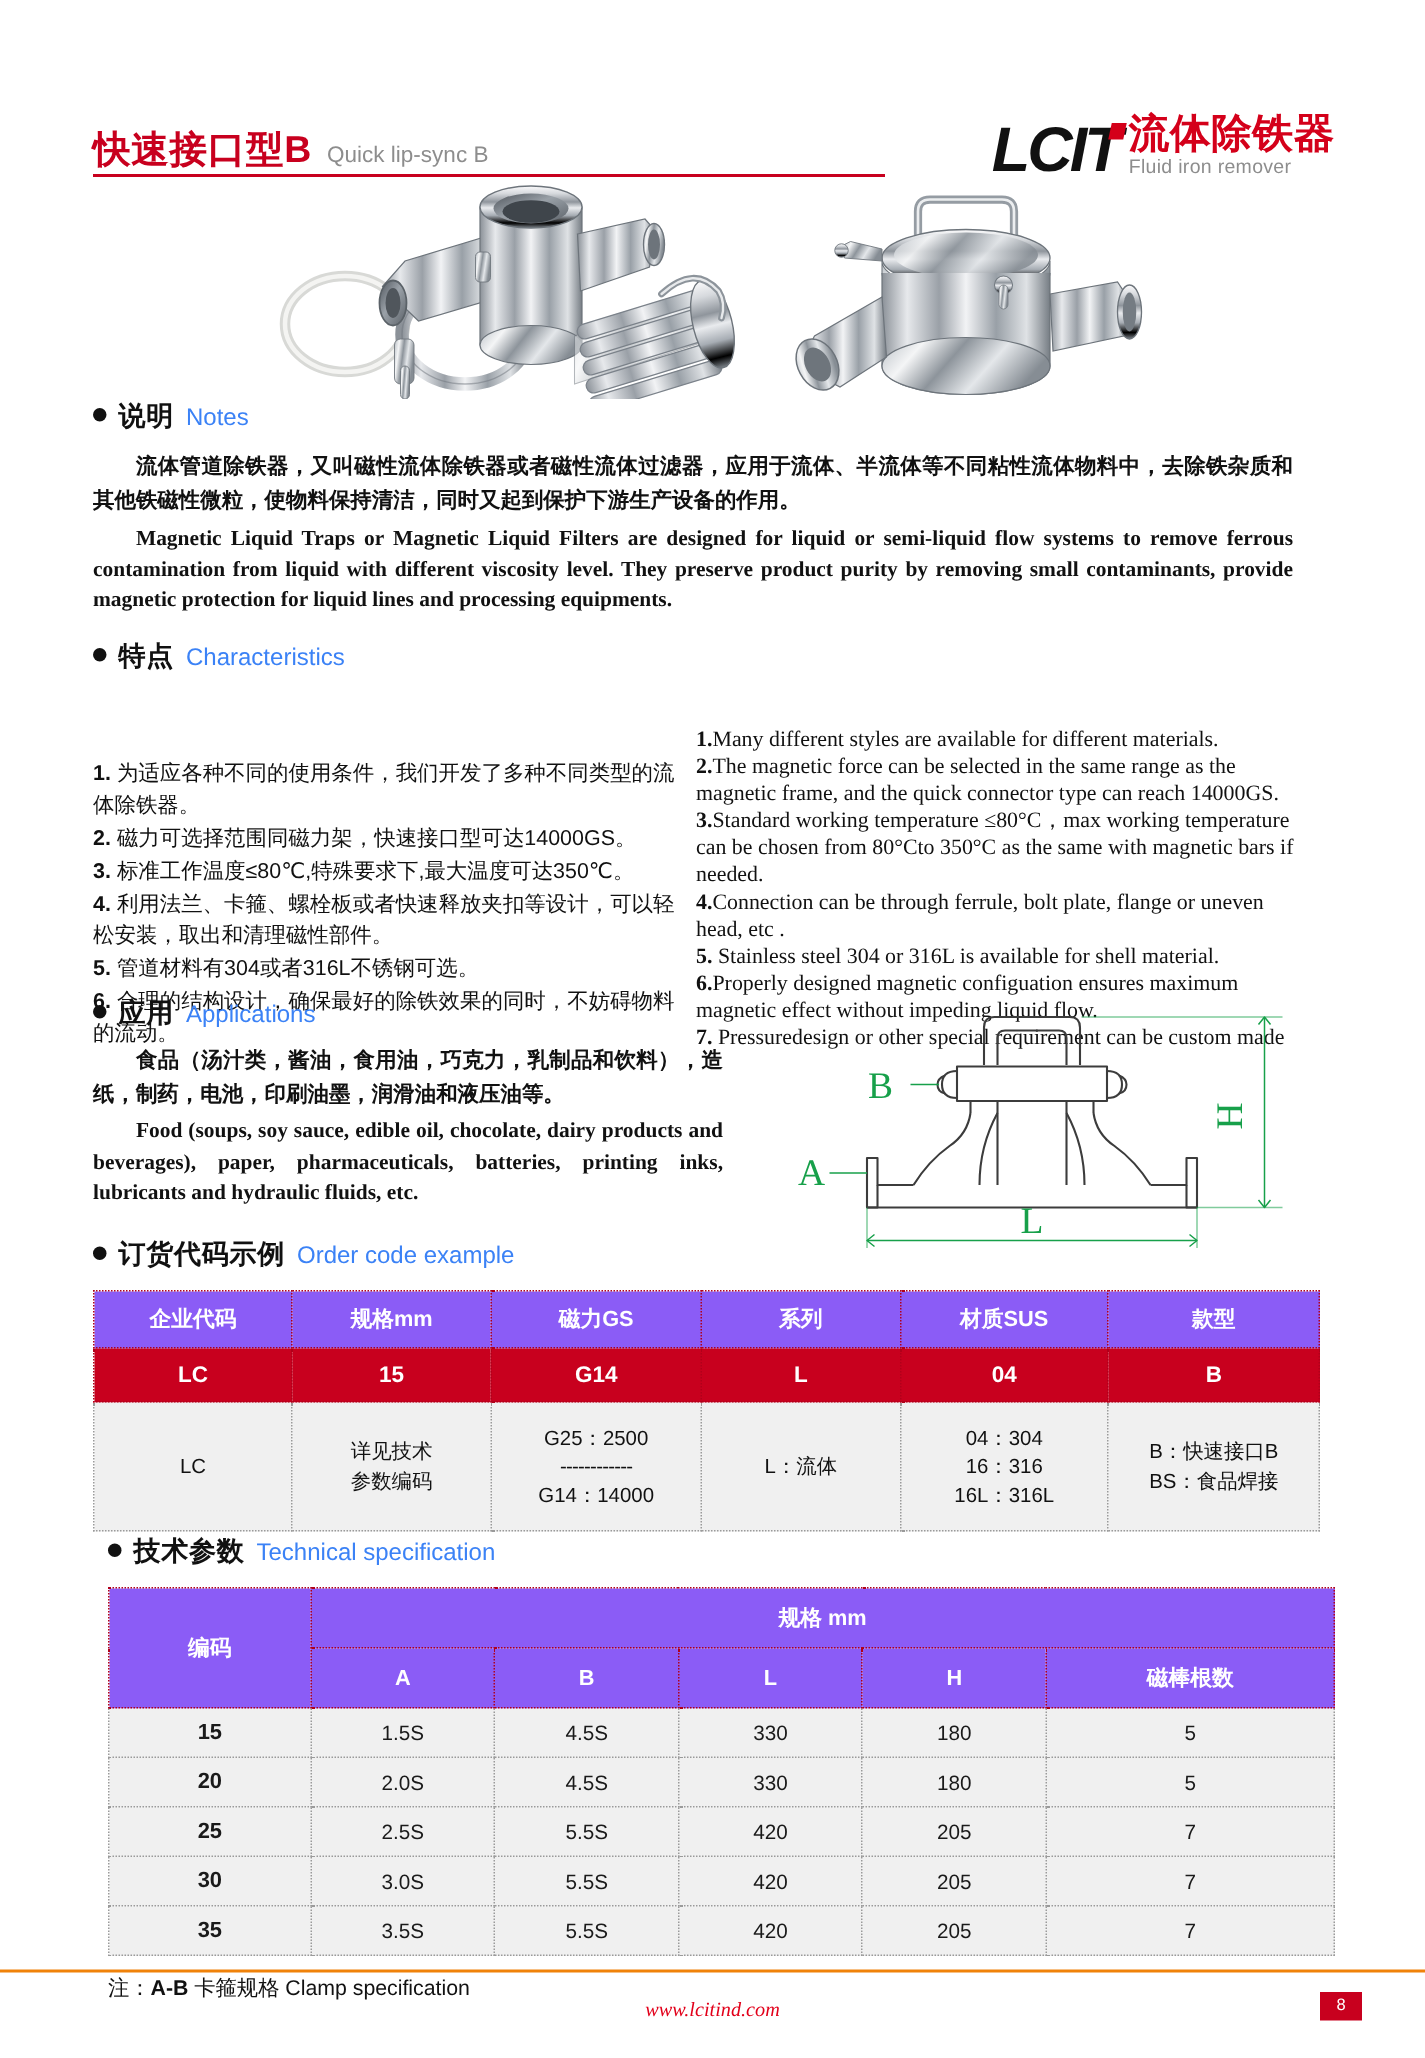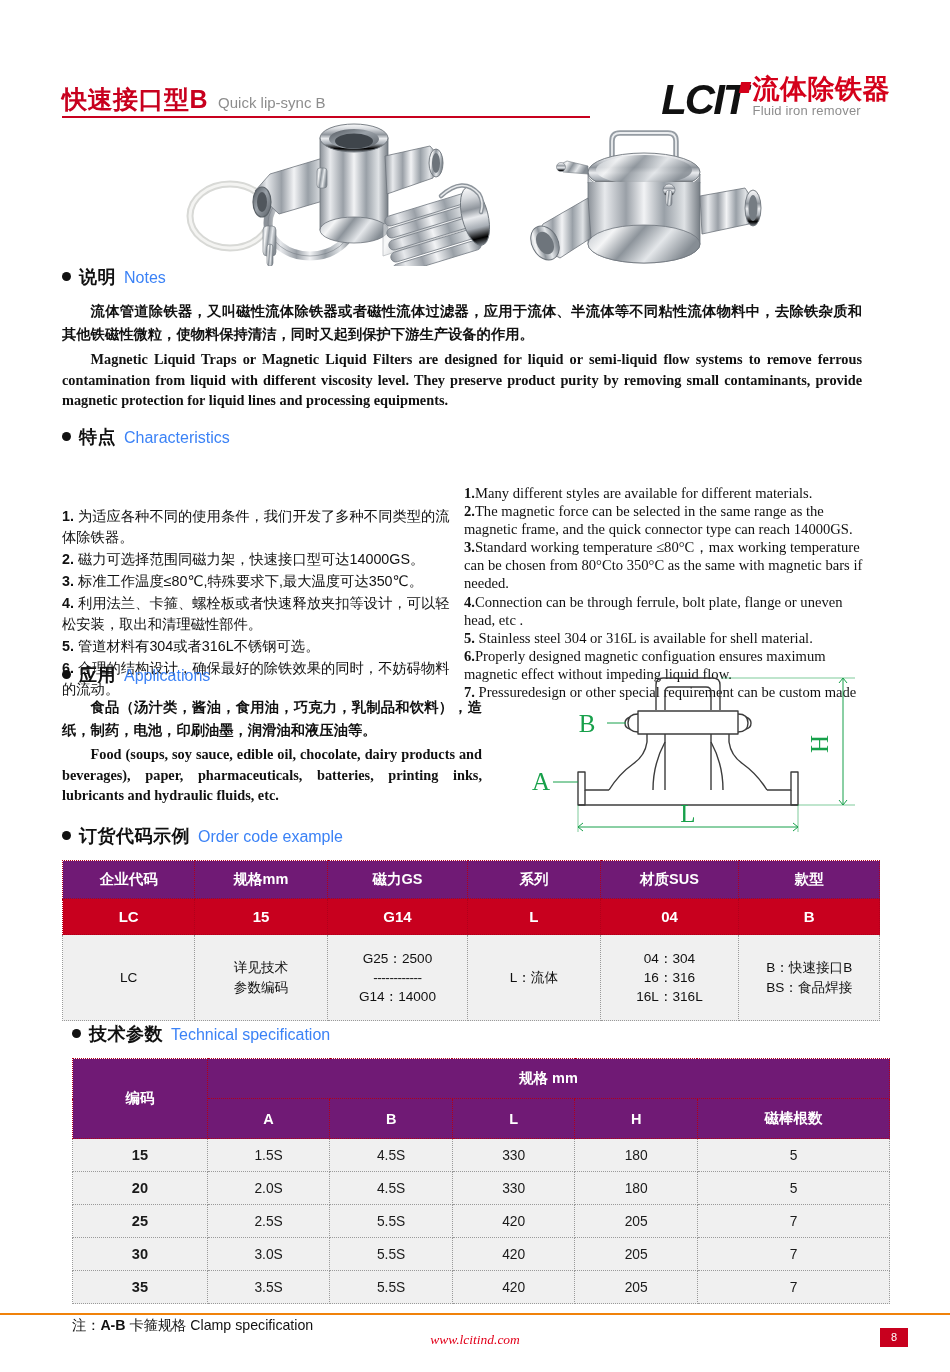--- a/index.html
+++ b/index.html
@@ -188,21 +188,21 @@
     width: 818px;
     margin-top: 12px;
     table-layout: fixed;
   }
   table th, table td {
     border: 1px dotted #9a9a9a;
     text-align: center;
     vertical-align: middle;
   }
   .thead-red th {
-    background: #701a75;
+    background: #8b5cf6;
     color: #ffffff;
     font-weight: bold;
     font-size: 14.5px;
     padding: 9px 2px;
     border-color: #b0001a;
   }
   .row-red td {
     background: #c8001e;
     color: #ffffff;
     font-weight: bold;

